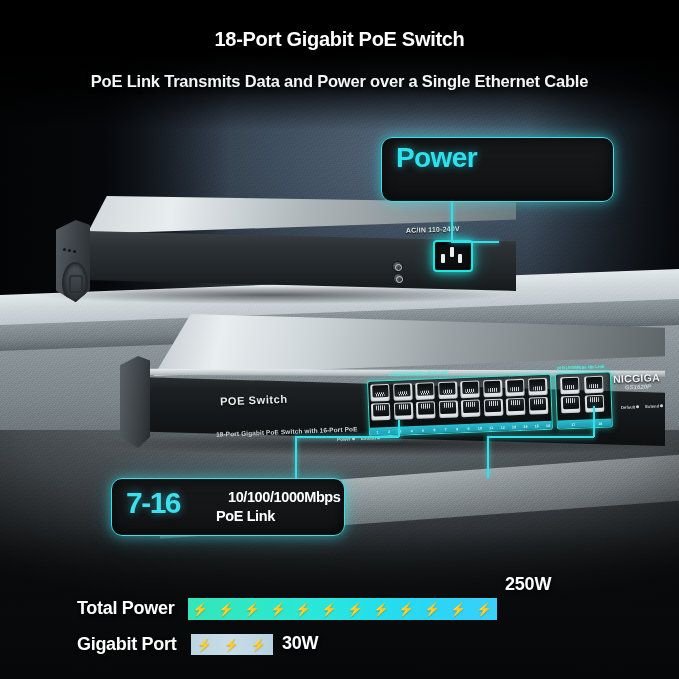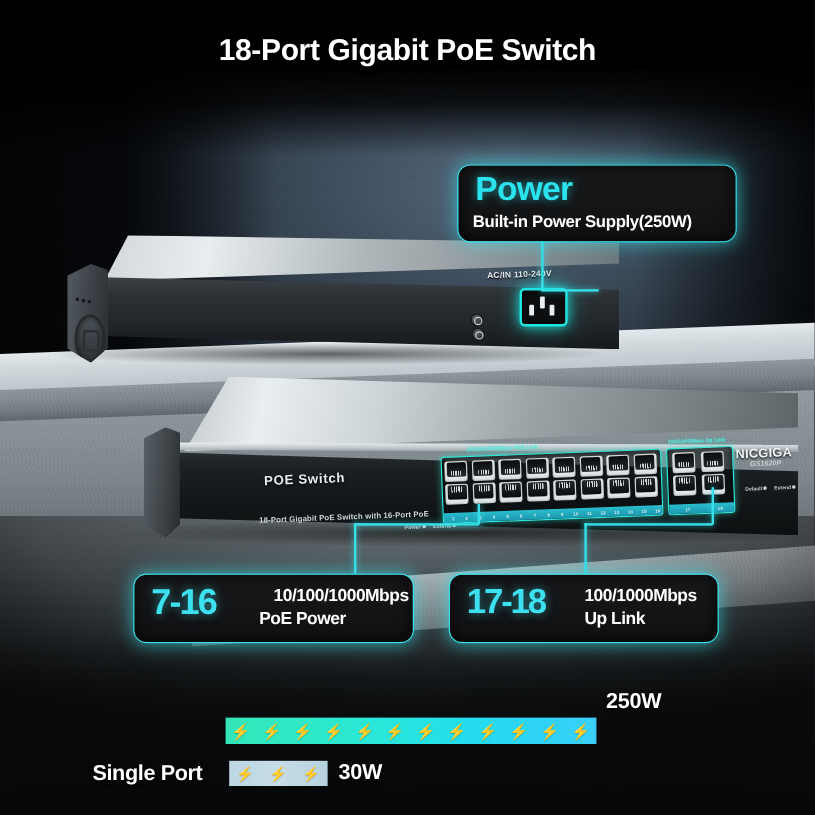--- a/index.html
+++ b/index.html
@@ -42,21 +42,21 @@
     background:linear-gradient(180deg,#c9d1d5 0%,#b2bbc0 55%,#9aa3a8 100%);
     transform:skewY(-4.2deg);}
 
   .floor-vignette{position:absolute;left:0;top:430px;width:679px;height:249px;
     background:radial-gradient(ellipse 520px 190px at 50% 0%, rgba(0,0,0,0) 0%, rgba(0,0,0,.35) 60%, rgba(0,0,0,.82) 100%);}
   .bottom-fade{position:absolute;left:0;bottom:0;width:679px;height:150px;
     background:linear-gradient(180deg,rgba(0,0,0,0) 0%,rgba(8,10,11,.85) 55%,#060708 100%);}
 
   
   .title{position:absolute;left:0;top:28px;width:679px;text-align:center;
-    color:#fff;font-size:25px;font-weight:bold;letter-spacing:-.3px;
+    color:#fff;font-size:20px;font-weight:bold;letter-spacing:-.3px;
     text-shadow:0 2px 6px rgba(0,0,0,.9);}
   .subtitle{position:absolute;left:0;top:72px;width:679px;text-align:center;
     color:#f2f6f8;font-size:16.5px;font-weight:bold;letter-spacing:-.2px;
     text-shadow:0 2px 5px rgba(0,0,0,.9);}
 
   
   .psu{position:absolute;left:56px;top:196px;width:460px;height:104px;}
   .psu-top{position:absolute;left:20px;top:0;width:440px;height:38px;
     background:linear-gradient(100deg,#cfd5d8 0%,#e8edef 22%,#aeb6ba 52%,#8d9599 78%,#6e767a 100%);
     clip-path:polygon(2.5% 100%, 7% 0%, 100% 17%, 100% 62%);}
@@ -200,20 +200,21 @@
   <div class="bg-floor"></div>
   <div class="shelf-top"></div>
   <div class="shelf-face"></div>
   <div class="shelf2-top"></div>
   <div class="bg-top-fade"></div>
   <div class="floor-vignette"></div>
   <div class="bottom-fade"></div>
   <div class="noise"></div>
 
   <div class="title">18-Port Gigabit PoE Switch</div>
+  <div class="subtitle">PoE Link Transmits Data and Power over a Single Ethernet Cable</div>
 
   <div class="psu-shadow"></div>
   <div class="psu">
     <div class="psu-top"></div>
     <div class="psu-front"></div>
     <div class="psu-left">
       <div class="psu-fan"></div>
       <div class="psu-screw" style="left:7px;top:28px;"></div>
       <div class="psu-screw" style="left:12px;top:29px;"></div>
       <div class="psu-screw" style="left:17px;top:30px;"></div>
@@ -383,52 +384,47 @@
   <div class="lead v" style="left:295px;top:436px;height:42px;"></div>
   <div class="lead h" style="left:295px;top:436px;width:104px;"></div>
   <div class="lead v" style="left:398px;top:420px;height:17px;"></div>
 
   <div class="lead v" style="left:487px;top:436px;height:42px;"></div>
   <div class="lead h" style="left:487px;top:436px;width:107px;"></div>
   <div class="lead v" style="left:593px;top:406px;height:31px;"></div>
 
   <div class="callout c-power">
     <div class="big">Power</div>
-    <div class="sml">Built-in Power Supply(250W)</div>
   </div>
 
   <div class="callout c-1016">
     <div class="c-num">7-16</div>
     <div class="c-t1">10/100/1000Mbps</div>
-    <div class="c-t2">PoE Power</div>
-  </div>
-
-  <div class="callout c-1718">
-    <div class="c-num">17-18</div>
-    <div class="c-t1">100/1000Mbps</div>
-    <div class="c-t2">Up Link</div>
-  </div>
-
+    <div class="c-t2">PoE Link</div>
+  </div>
+
+
+  <div class="pb-label pb-total-label">Total Power</div>
   <div class="bar bar-total" id="bar-total">
       <div class="bolt">⚡</div>
       <div class="bolt">⚡</div>
       <div class="bolt">⚡</div>
       <div class="bolt">⚡</div>
       <div class="bolt">⚡</div>
       <div class="bolt">⚡</div>
       <div class="bolt">⚡</div>
       <div class="bolt">⚡</div>
       <div class="bolt">⚡</div>
       <div class="bolt">⚡</div>
       <div class="bolt">⚡</div>
       <div class="bolt">⚡</div>
     </div>
   <div class="pb-val pb-total-val">250W</div>
 
-  <div class="pb-label pb-single-label">Single Port</div>
+  <div class="pb-label pb-single-label">Gigabit Port</div>
   <div class="bar bar-single" id="bar-single">
       <div class="bolt">⚡</div>
       <div class="bolt">⚡</div>
       <div class="bolt">⚡</div>
     </div>
   <div class="pb-val pb-single-val">30W</div>
 
 </div>
 
 </body></html>

